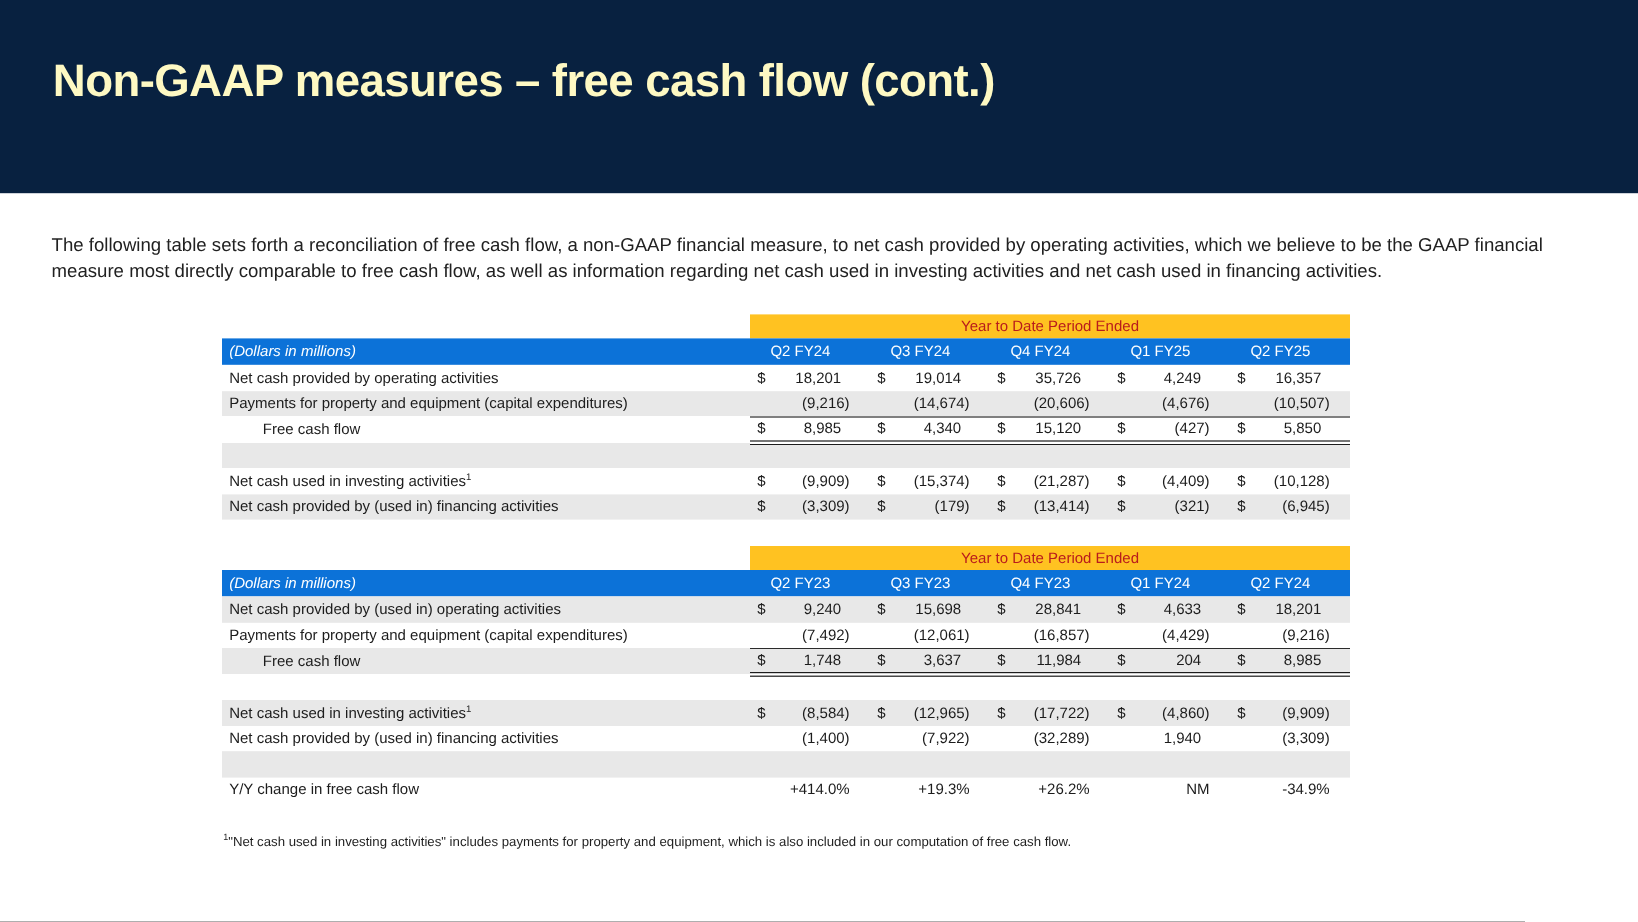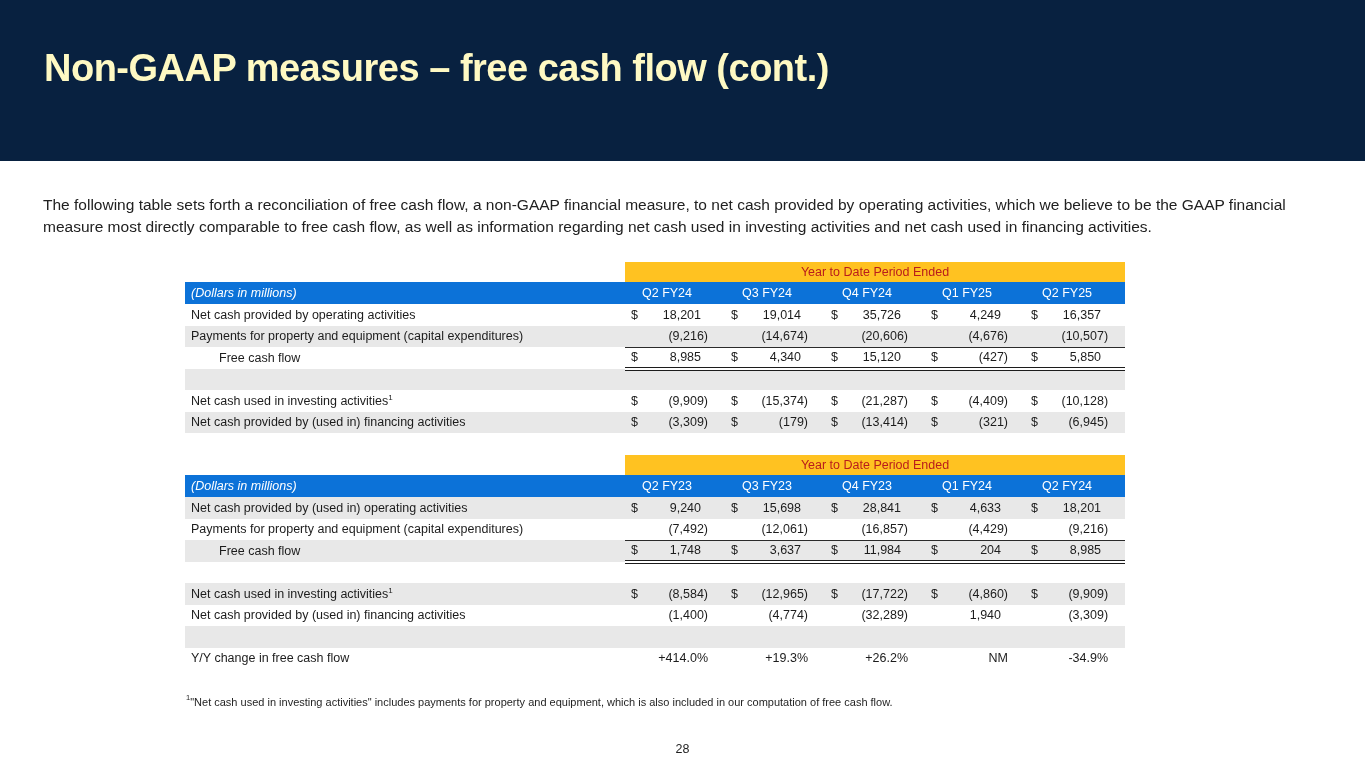--- a/index.html
+++ b/index.html
@@ -391,21 +391,21 @@
           </td>
         </tr>
         <tr class="r-data">
           <td class="t-label">Net cash provided by (used in) financing activities</td>
           <td class="t-cell">
             <span class="dollar"></span>
             <span class="val paren">(1,400)</span>
           </td>
           <td class="t-cell">
             <span class="dollar"></span>
-            <span class="val paren">(4,774)</span>
+            <span class="val paren">(7,922)</span>
           </td>
           <td class="t-cell">
             <span class="dollar"></span>
             <span class="val paren">(32,289)</span>
           </td>
           <td class="t-cell">
             <span class="dollar"></span>
             <span class="val">1,940</span>
           </td>
           <td class="t-cell">
@@ -459,15 +459,14 @@
             <span class="val paren">-34.9%</span>
           </td>
         </tr>
       </tbody>
     </table>
 
   <div class="footnotes">
     <p><sup>1</sup><span>"Net cash used in investing activities" includes payments for property and equipment, which is also included in our computation of free cash flow.</span></p>
   </div>
 
-  <div class="pagenum">28</div>
 
 </div>
 
 </body></html>

